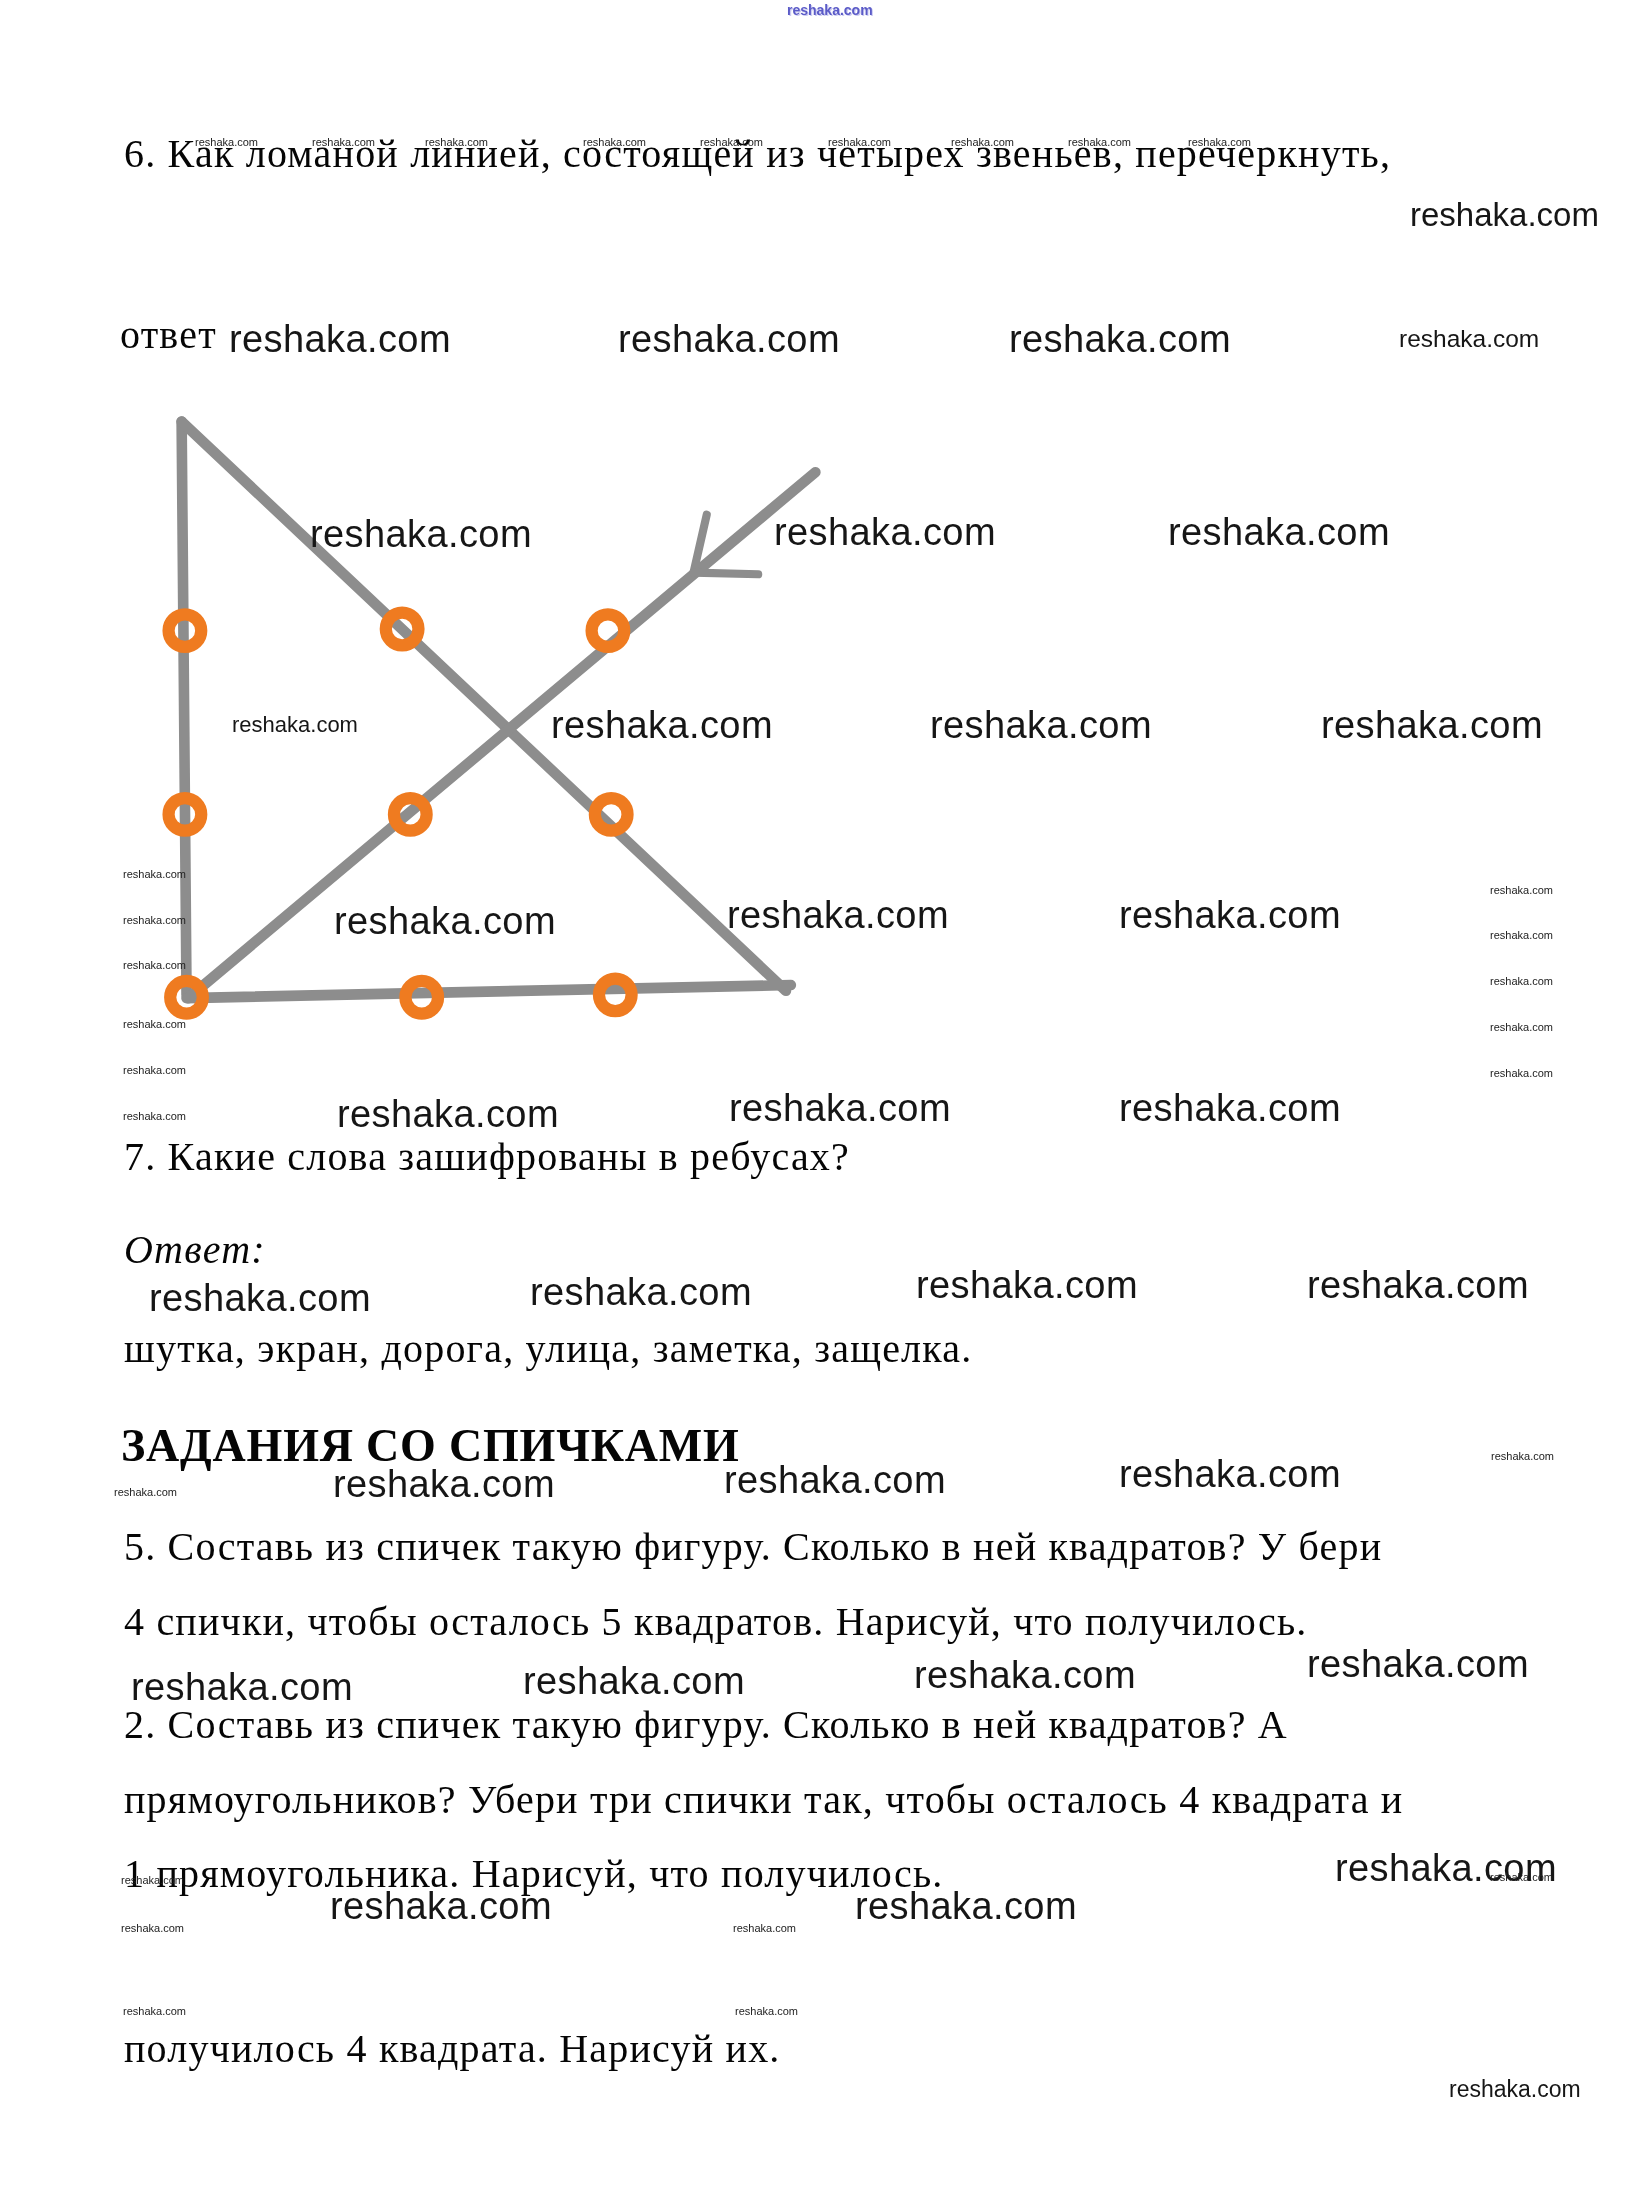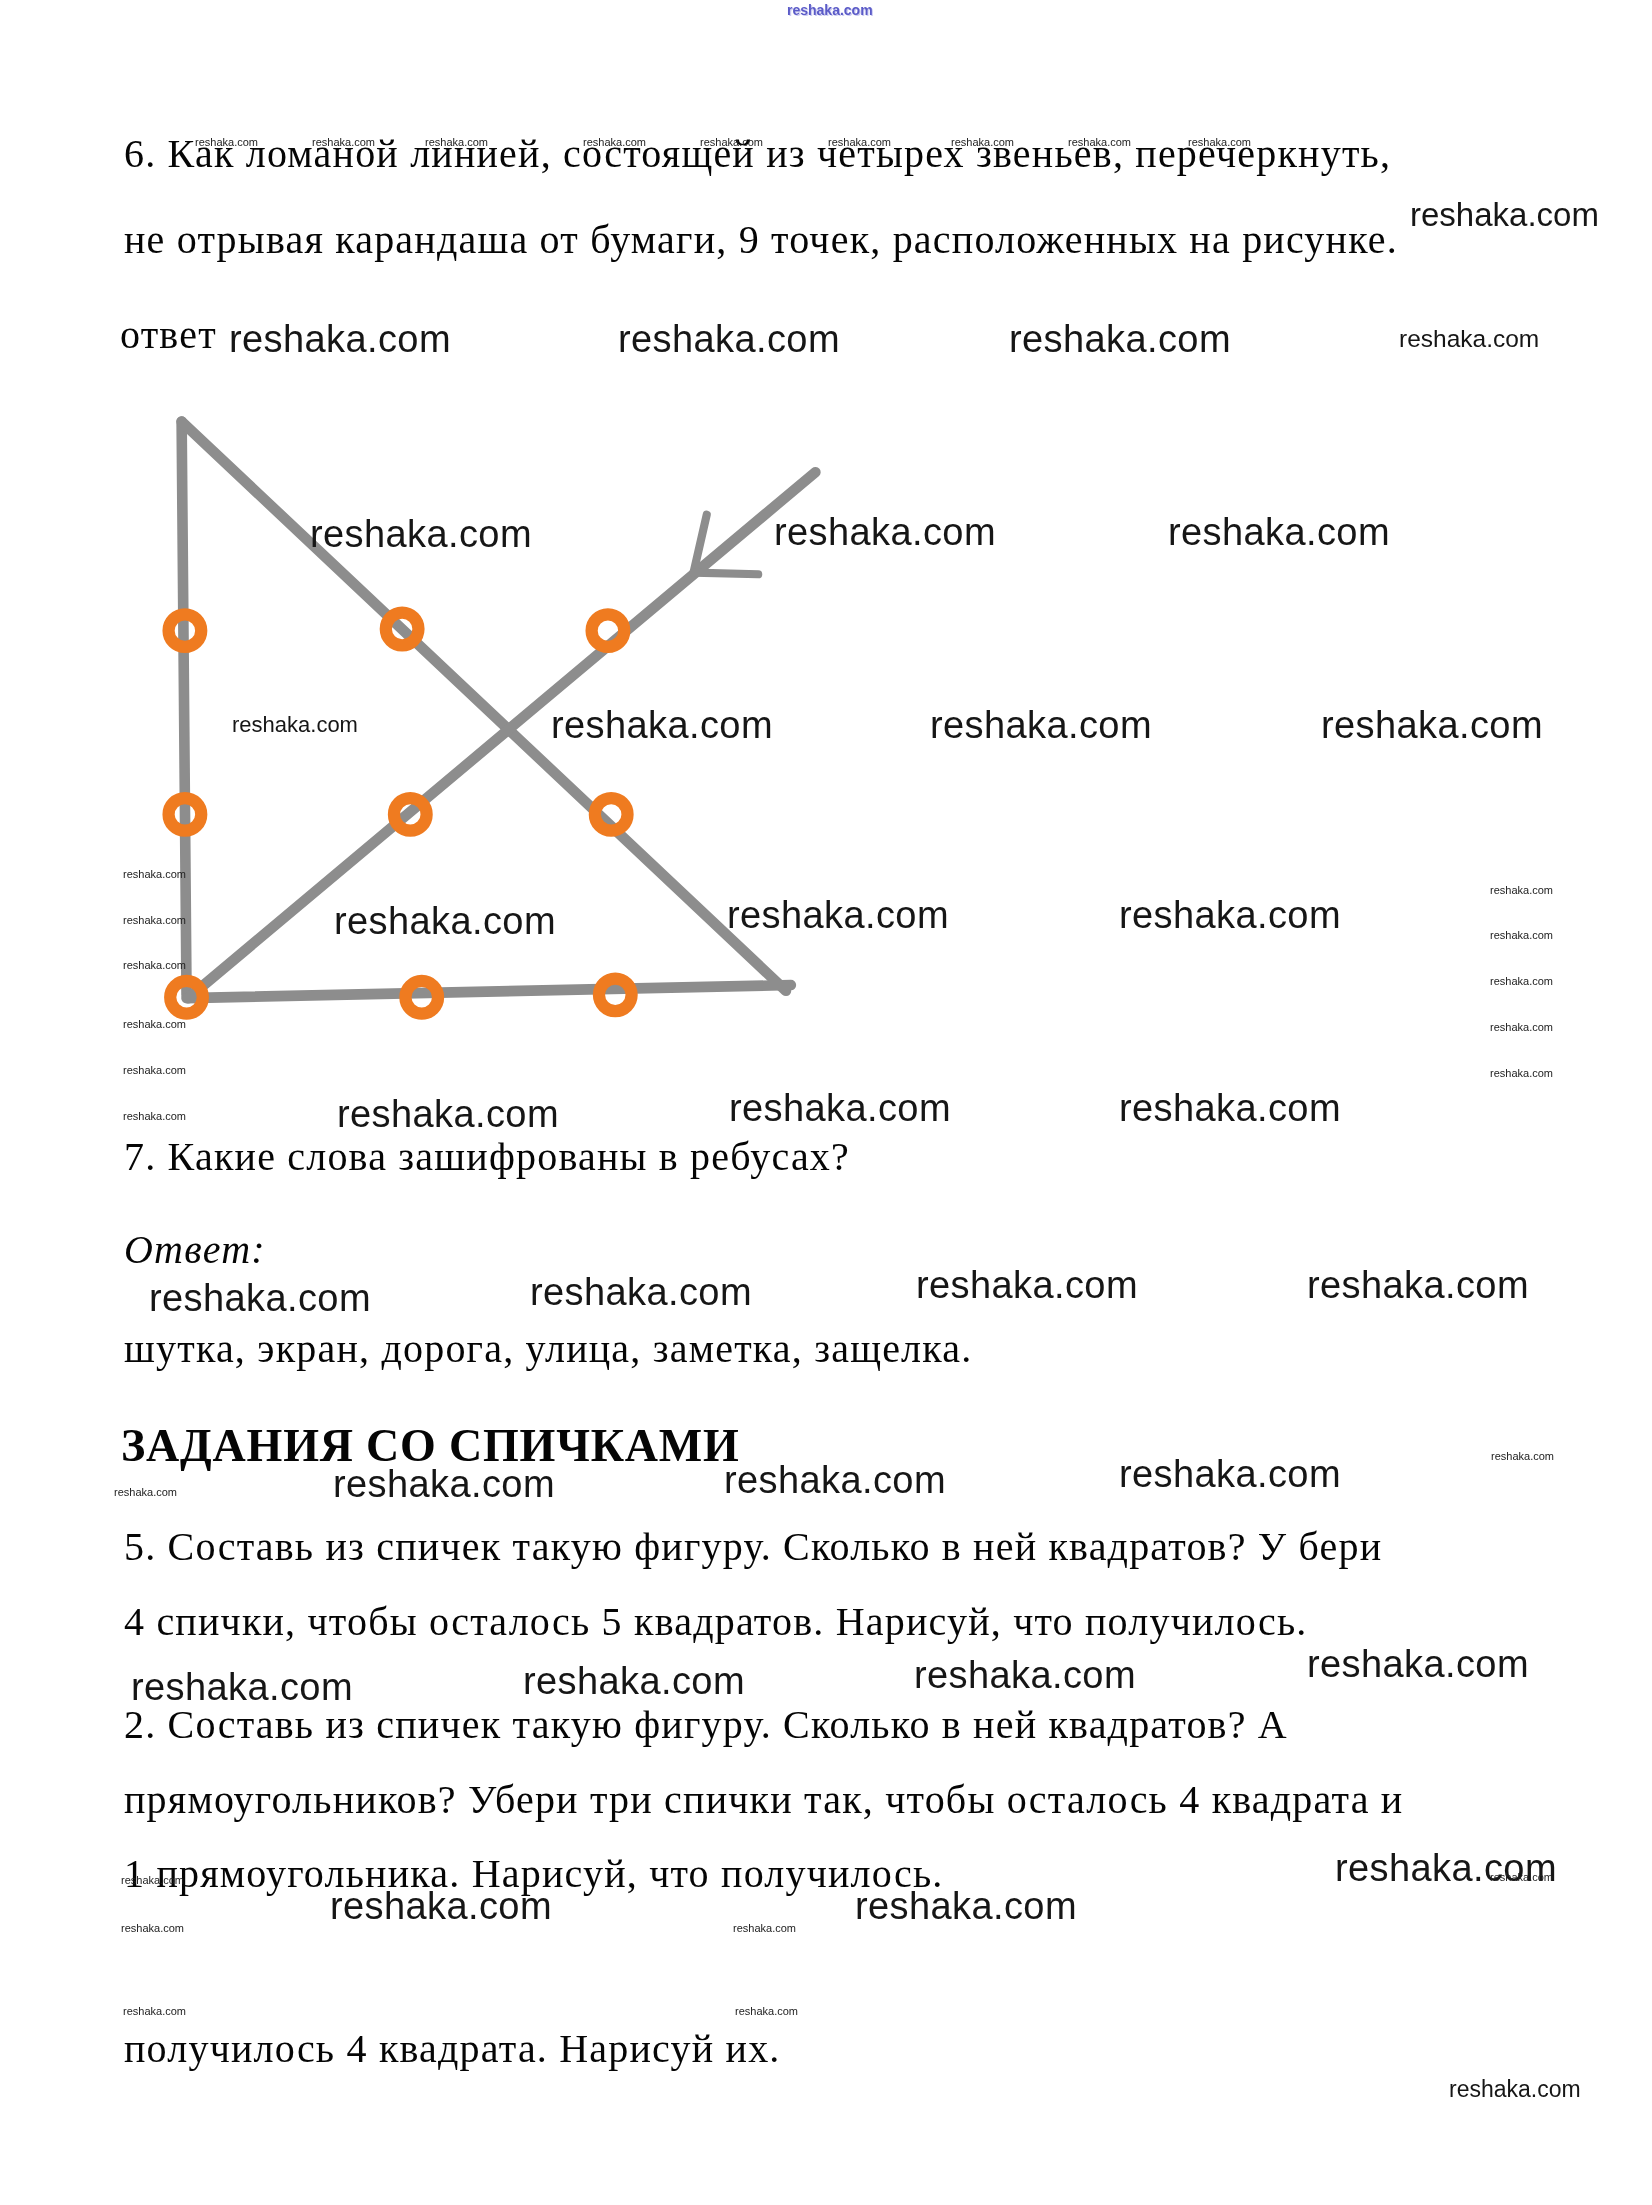--- a/index.html
+++ b/index.html
@@ -37,21 +37,20 @@
       <circle cx="744" cy="772" r="20" fill="none" stroke="#ef7b20" stroke-width="15"></circle>
       <circle cx="226" cy="997" r="20" fill="none" stroke="#ef7b20" stroke-width="15"></circle>
       <circle cx="502" cy="997" r="20" fill="none" stroke="#ef7b20" stroke-width="15"></circle>
       <circle cx="748" cy="997" r="20" fill="none" stroke="#ef7b20" stroke-width="15"></circle>
       <circle cx="228" cy="1221" r="20" fill="none" stroke="#ef7b20" stroke-width="15"></circle>
       <circle cx="516" cy="1221" r="20" fill="none" stroke="#ef7b20" stroke-width="15"></circle>
       <circle cx="753" cy="1218" r="20" fill="none" stroke="#ef7b20" stroke-width="15"></circle>
     </svg>
 
   <div class="tl" style="left:124px;top:131px">6. Как ломаной линией, состоящей из четырех звеньев, перечеркнуть,</div>
-  <div class="tl" style="left:124px;top:217px">не отрывая карандаша от бумаги, 9 точек, расположенных на рисунке.</div>
   <div class="tl" style="left:120px;top:312px">ответ</div>
 
   <div class="tl" style="left:124px;top:1134px">7. Какие слова зашифрованы в ребусах?</div>
   <div class="tl it" style="left:124px;top:1227px">Ответ:</div>
   <div class="tl" style="left:124px;top:1326px">шутка, экран, дорога, улица, заметка, защелка.</div>
 
   <div class="tl hd" style="left:121px;top:1420px">ЗАДАНИЯ СО СПИЧКАМИ</div>
 
   <div class="tl" style="left:124px;top:1524px">5. Составь из спичек такую фигуру. Сколько в ней квадратов? У бери</div>
   <div class="tl" style="left:124px;top:1599px">4 спички, чтобы осталось 5 квадратов. Нарисуй, что получилось.</div>

